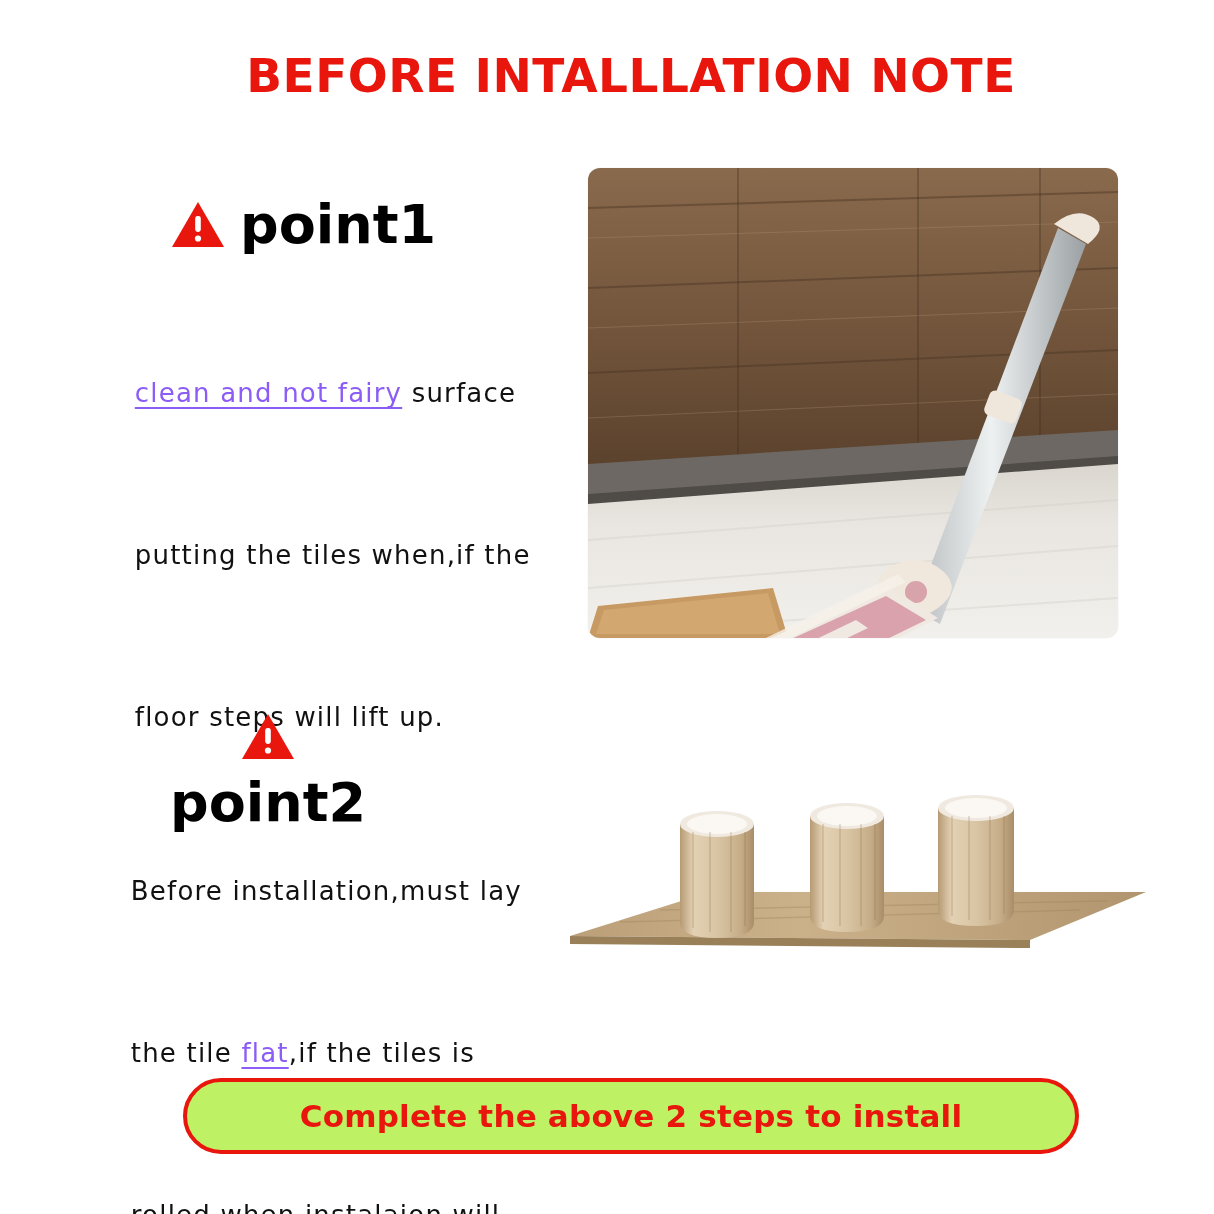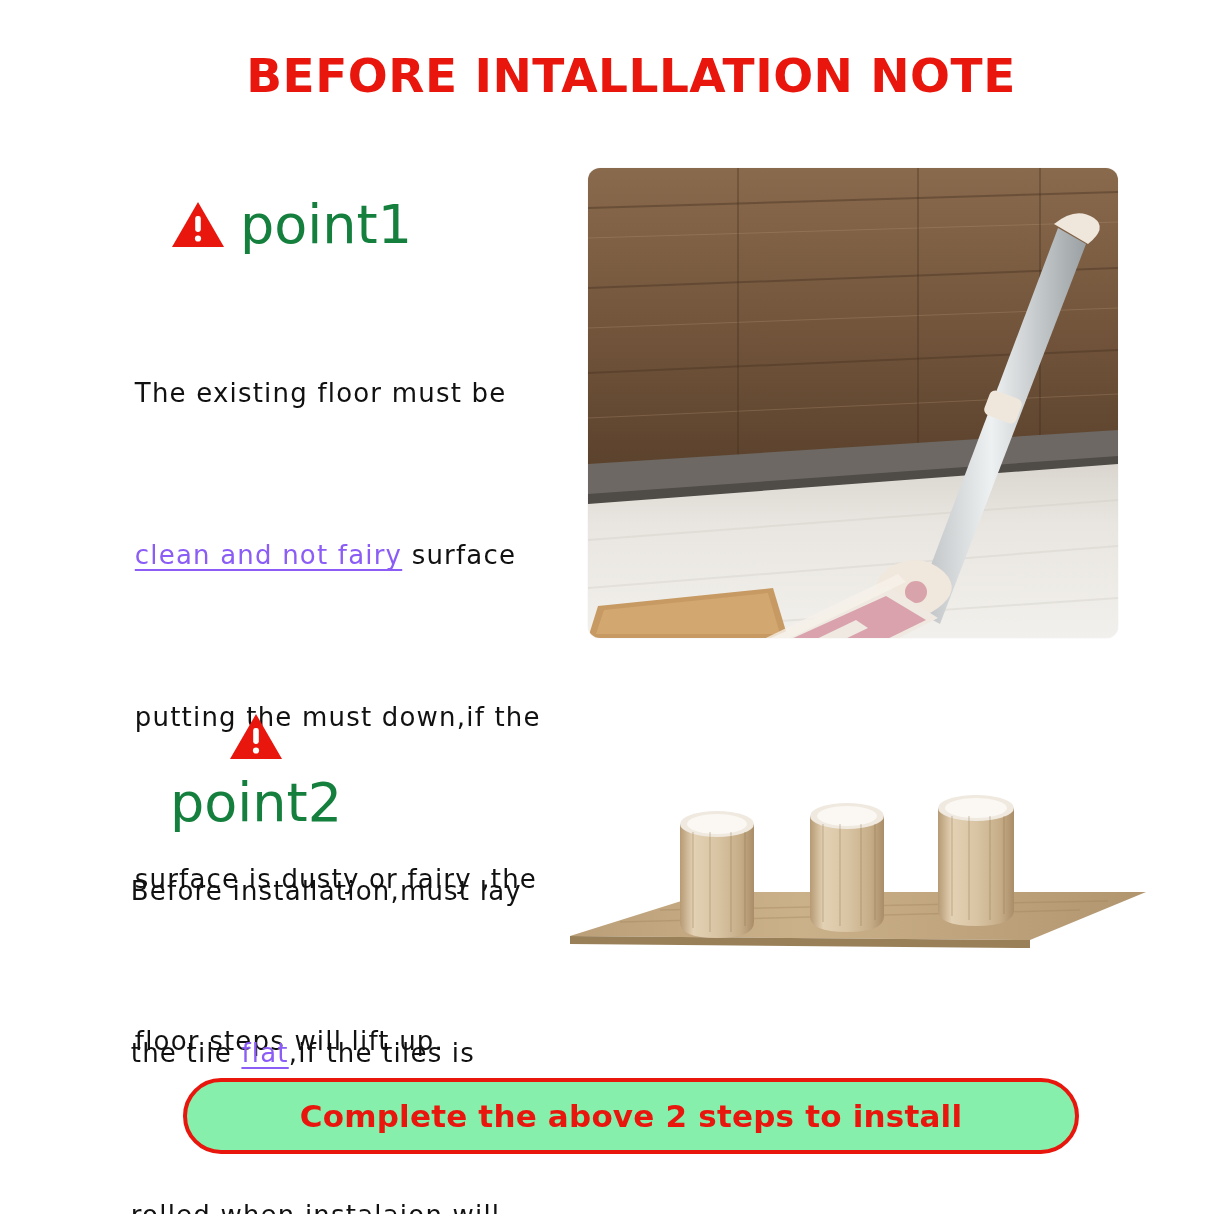--- a/index.html
+++ b/index.html
@@ -31,22 +31,22 @@
   
   .point-head {
     position: absolute;
     display: flex;
     align-items: center;
     gap: 14px;
   }
   .warn-icon { width: 56px; height: 50px; display: block; }
   .point-label {
     font-size: 54px;
-    font-weight: normal;
-    color: #15803d;
+    font-weight: bold;
+    color: #000000;
     font-family: "DejaVu Sans", sans-serif;
     line-height: 1;
   }
 
   
   .para {
     position: absolute;
     font-family: "DejaVu Sans", sans-serif;
     font-size: 26px;
     color: #111111;
@@ -83,21 +83,21 @@
   
   .footer-pill {
     position: absolute;
     left: 183px; top: 1078px;
     width: 896px; height: 76px;
     border: 4px solid #e8160c;
     border-radius: 40px;
     display: flex;
     align-items: center;
     justify-content: center;
-    background: #86efac;
+    background: #bef264;
   }
   .footer-text {
     font-size: 31px;
     font-weight: bold;
     color: #e8160c;
     font-family: "DejaVu Sans", sans-serif;
     letter-spacing: 0.2px;
   }
 </style>
 </head>
@@ -113,30 +113,24 @@
         <path d="M28 2 L54 47 L2 47 Z" fill="#e8160c"></path>
         <rect x="25.2" y="16" width="5.6" height="16" rx="2.4" fill="#ffffff"></rect>
         <circle cx="28" cy="38.5" r="3.1" fill="#ffffff"></circle>
       </svg>
     </span>
     <span class="point-label">point1</span>
   </div>
 
   <div class="para" style="left:78px; top:312px;">
     <span class="line">
-      <span>The existing floor must be</span>
-    </span>
-    <span class="line">
       <span class="hl">clean and not fairy</span><span> surface</span>
     </span>
     <span class="line">
-      <span>putting the must down,if the</span>
-    </span>
-    <span class="line">
-      <span>surface is dusty or fairy ,the</span>
+      <span>putting the tiles when,if the</span>
     </span>
     <span class="line">
       <span>floor steps will lift up.</span>
     </span>
   </div>
 
   <div class="photo">
     <svg viewBox="0 0 530 470" xmlns="http://www.w3.org/2000/svg">
       <defs>
         <linearGradient id="wallG" x1="0" y1="0" x2="0" y2="1">

